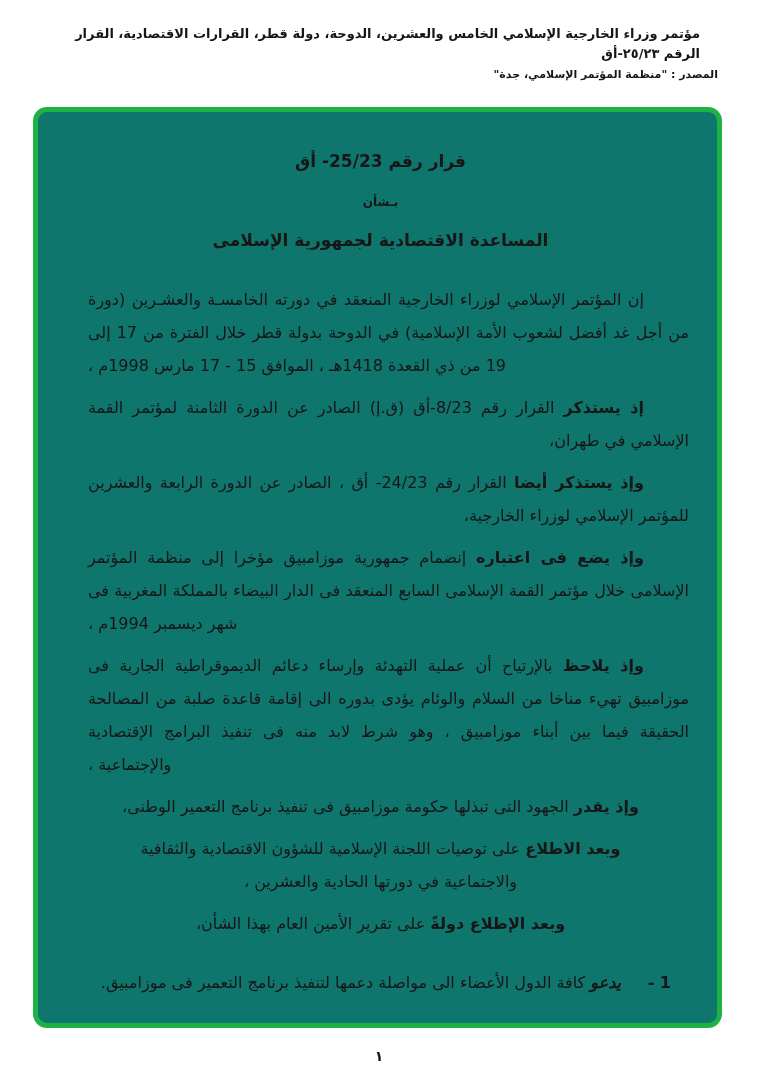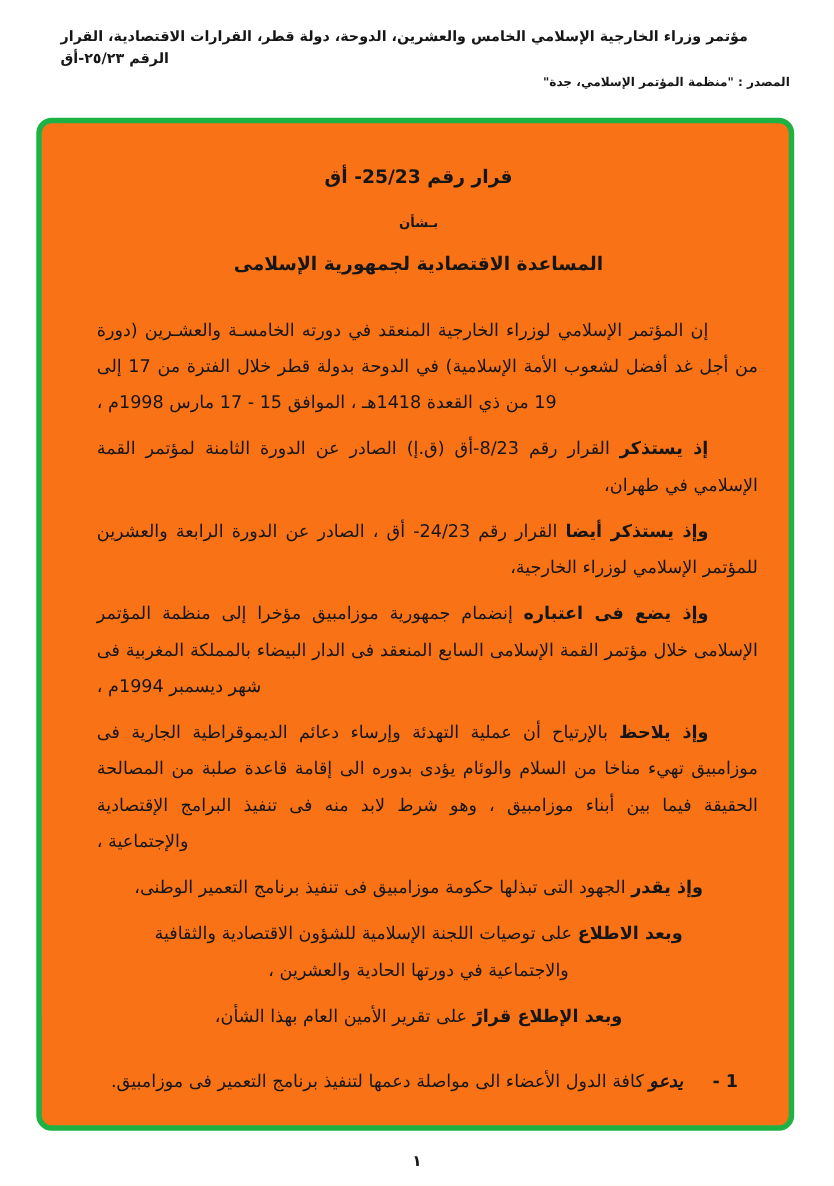--- a/index.html
+++ b/index.html
@@ -20,21 +20,21 @@
   }
   
   .doc-header {
     position: absolute;
     top: 24px;
     right: 0;
     left: 0;
     direction: rtl;
   }
   .doc-header .h-line1 {
-    text-align: left;
+    text-align: right;
     padding-right: 58px;
     padding-left: 55px;
     font-weight: bold;
     font-size: 13px;
     line-height: 20px;
     letter-spacing: 0;
   }
   .doc-header .h-line2 {
     text-align: left;
     padding-left: 508px;
@@ -47,21 +47,21 @@
   
   .frame {
     position: absolute;
     left: 33px;
     top: 107px;
     width: 689px;
     height: 921px;
     border: 5px solid var(--green, #1eb244);
     border-radius: 14px;
     box-sizing: border-box;
-    background: #f97316;
+    background: #0f766e;
     padding: 0 28px 0 34px;
     overflow: hidden;
   }
   
   .title-block { margin-top: 36px; text-align: center; }
   .title-line1 { font-size: 17px; font-weight: bold; line-height: 26px; }
   .title-line2 { font-size: 12px; font-weight: bold; line-height: 24px; margin-top: 16px; }
   .title-line3 { font-size: 17px; font-weight: bold; line-height: 26px; margin-top: 13px; }
   
   .body-text { margin-top: 30px; }
@@ -139,21 +139,21 @@
       <p class="para last-right"><span class="lead">وإذ يستذكر أيضا</span> <span>القرار رقم 24/23- أق ، الصادر عن الدورة الرابعة والعشرين للمؤتمر الإسلامي لوزراء الخارجية،</span></p>
 
       <p class="para last-left"><span class="lead">وإذ يضع فى اعتباره</span> <span>إنضمام جمهورية موزامبيق مؤخرا إلى منظمة المؤتمر الإسلامى خلال مؤتمر القمة الإسلامى السابع المنعقد فى الدار البيضاء بالمملكة المغربية فى شهر ديسمبر 1994م ،</span></p>
 
       <p class="para last-left"><span class="lead">وإذ يلاحظ</span> <span>بالإرتياح أن عملية التهدئة وإرساء دعائم الديموقراطية الجارية فى موزامبيق تهيء مناخا من السلام والوئام يؤدى بدوره الى إقامة قاعدة صلبة من المصالحة الحقيقة فيما بين أبناء موزامبيق ، وهو شرط لابد منه فى تنفيذ البرامج الإقتصادية والإجتماعية ،</span></p>
 
       <p class="para centered gap-before"><span class="lead">وإذ يقدر</span> <span>الجهود التى تبذلها حكومة موزامبيق فى تنفيذ برنامج التعمير الوطنى،</span></p>
 
       <p class="para centered"><span class="lead">وبعد الاطلاع</span> <span>على توصيات اللجنة الإسلامية للشؤون الاقتصادية والثقافية والاجتماعية في دورتها الحادية والعشرين ،</span></p>
 
-      <p class="para centered"><span class="lead">وبعد الإطلاع قرارً</span> <span>على تقرير الأمين العام بهذا الشأن،</span></p>
+      <p class="para centered"><span class="lead">وبعد الإطلاع دولةً</span> <span>على تقرير الأمين العام بهذا الشأن،</span></p>
 
       <div class="item">
         <span class="item-num">1 -</span>
         <p class="item-text"><span class="lead">يدعو</span> <span>كافة الدول الأعضاء الى مواصلة دعمها لتنفيذ برنامج التعمير فى موزامبيق.</span></p>
       </div>
 
     </div>
   </div>
 
   <div class="page-number">١</div>

